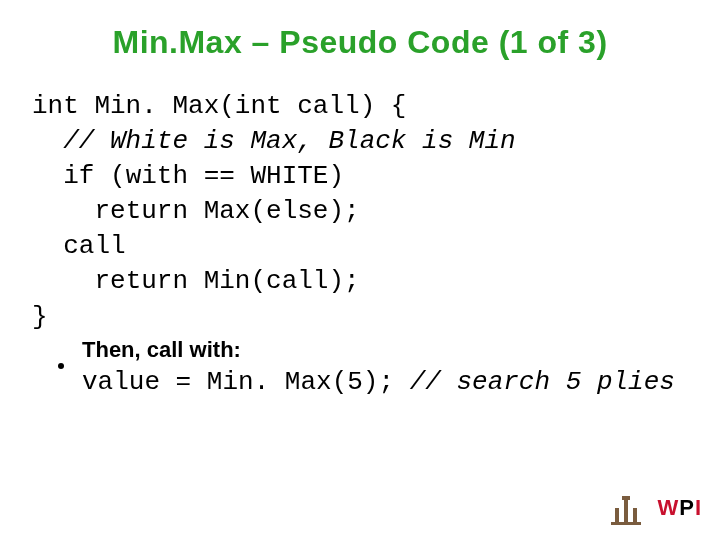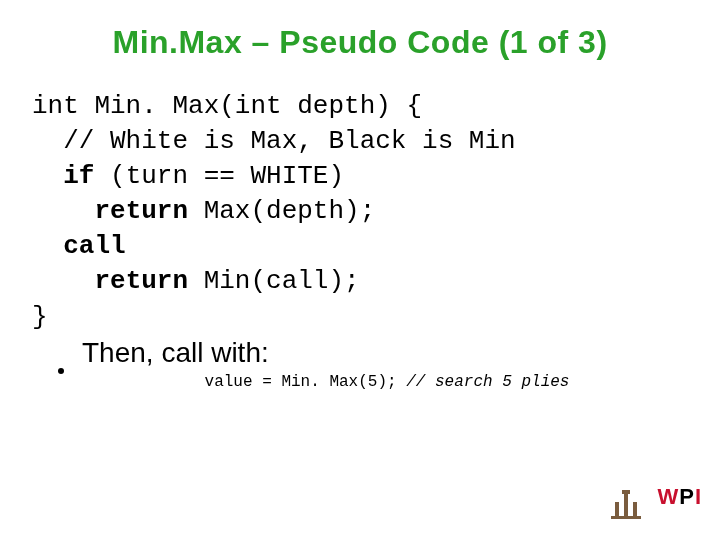--- a/index.html
+++ b/index.html
@@ -27,58 +27,58 @@
     letter-spacing: 0.5px;
   }
   .code {
     font-family: "Courier New", Courier, monospace;
     font-size: 26px;
     line-height: 1.35;
     white-space: pre;
     color: #000;
     margin-left: 4px;
   }
-  .code .kw { font-weight: bold; }
-  .code .cm { }
+  .code .kw { font-weight: normal; }
+  .code .cm { font-style: italic; }
   .bullet-row {
     display: flex;
     align-items: baseline;
     margin-top: 2px;
     margin-left: 30px;
   }
   .bullet-dot {
     width: 6px;
     height: 6px;
     border-radius: 50%;
     background: #000;
     margin-right: 18px;
     position: relative;
     top: 12px;
     flex: 0 0 auto;
   }
   .bullet-text {
     font-family: "Comic Sans MS", "Comic Sans", cursive, sans-serif;
-    font-size: 28px;
+    font-size: 22px;
     color: #000;
-    font-weight: normal;
+    font-weight: bold;
   }
   .call-line {
     font-family: "Courier New", Courier, monospace;
-    font-size: 16px;
+    font-size: 26px;
     white-space: pre;
     margin-left: 54px;
     margin-top: 4px;
-    text-align: center;
   }
   .call-line .cm { font-style: italic; }
   .logo {
     position: absolute;
     right: 18px;
-    bottom: 20px;
+    bottom: 14px;
     display: flex;
+    align-items: center;
     gap: 16px;
   }
   .logo-seal {
     width: 30px;
     height: 36px;
     display: flex;
     align-items: flex-end;
     justify-content: center;
   }
   .logo-text {
@@ -91,24 +91,24 @@
   .logo-text .p { color: #000; }
   .logo-text .i { color: #c8102e; }
 </style>
 </head>
 <body>
 
 <div class="slide">
 
   <div class="title">Min.Max – Pseudo Code (1 of 3)</div>
 
-  <div class="code"><span>int Min. Max(int depth) {</span>
+  <div class="code"><span>int Min. Max(int call) {</span>
 <span class="cm">  // White is Max, Black is Min</span>
-<span>  </span><span class="kw">if</span><span> (turn == WHITE)</span>
-<span>    </span><span class="kw">return</span><span> Max(depth);</span>
+<span>  </span><span class="kw">if</span><span> (with == WHITE)</span>
+<span>    </span><span class="kw">return</span><span> Max(else);</span>
 <span>  </span><span class="kw">call</span>
 <span>    </span><span class="kw">return</span><span> Min(call);</span>
 <span>}</span></div>
 
   <div class="bullet-row">
     <div class="bullet-dot"></div>
     <div class="bullet-text">Then, call with:</div>
   </div>
 
   <div class="call-line"><span>value = Min. Max(5); </span><span class="cm">// search 5 plies</span></div>

